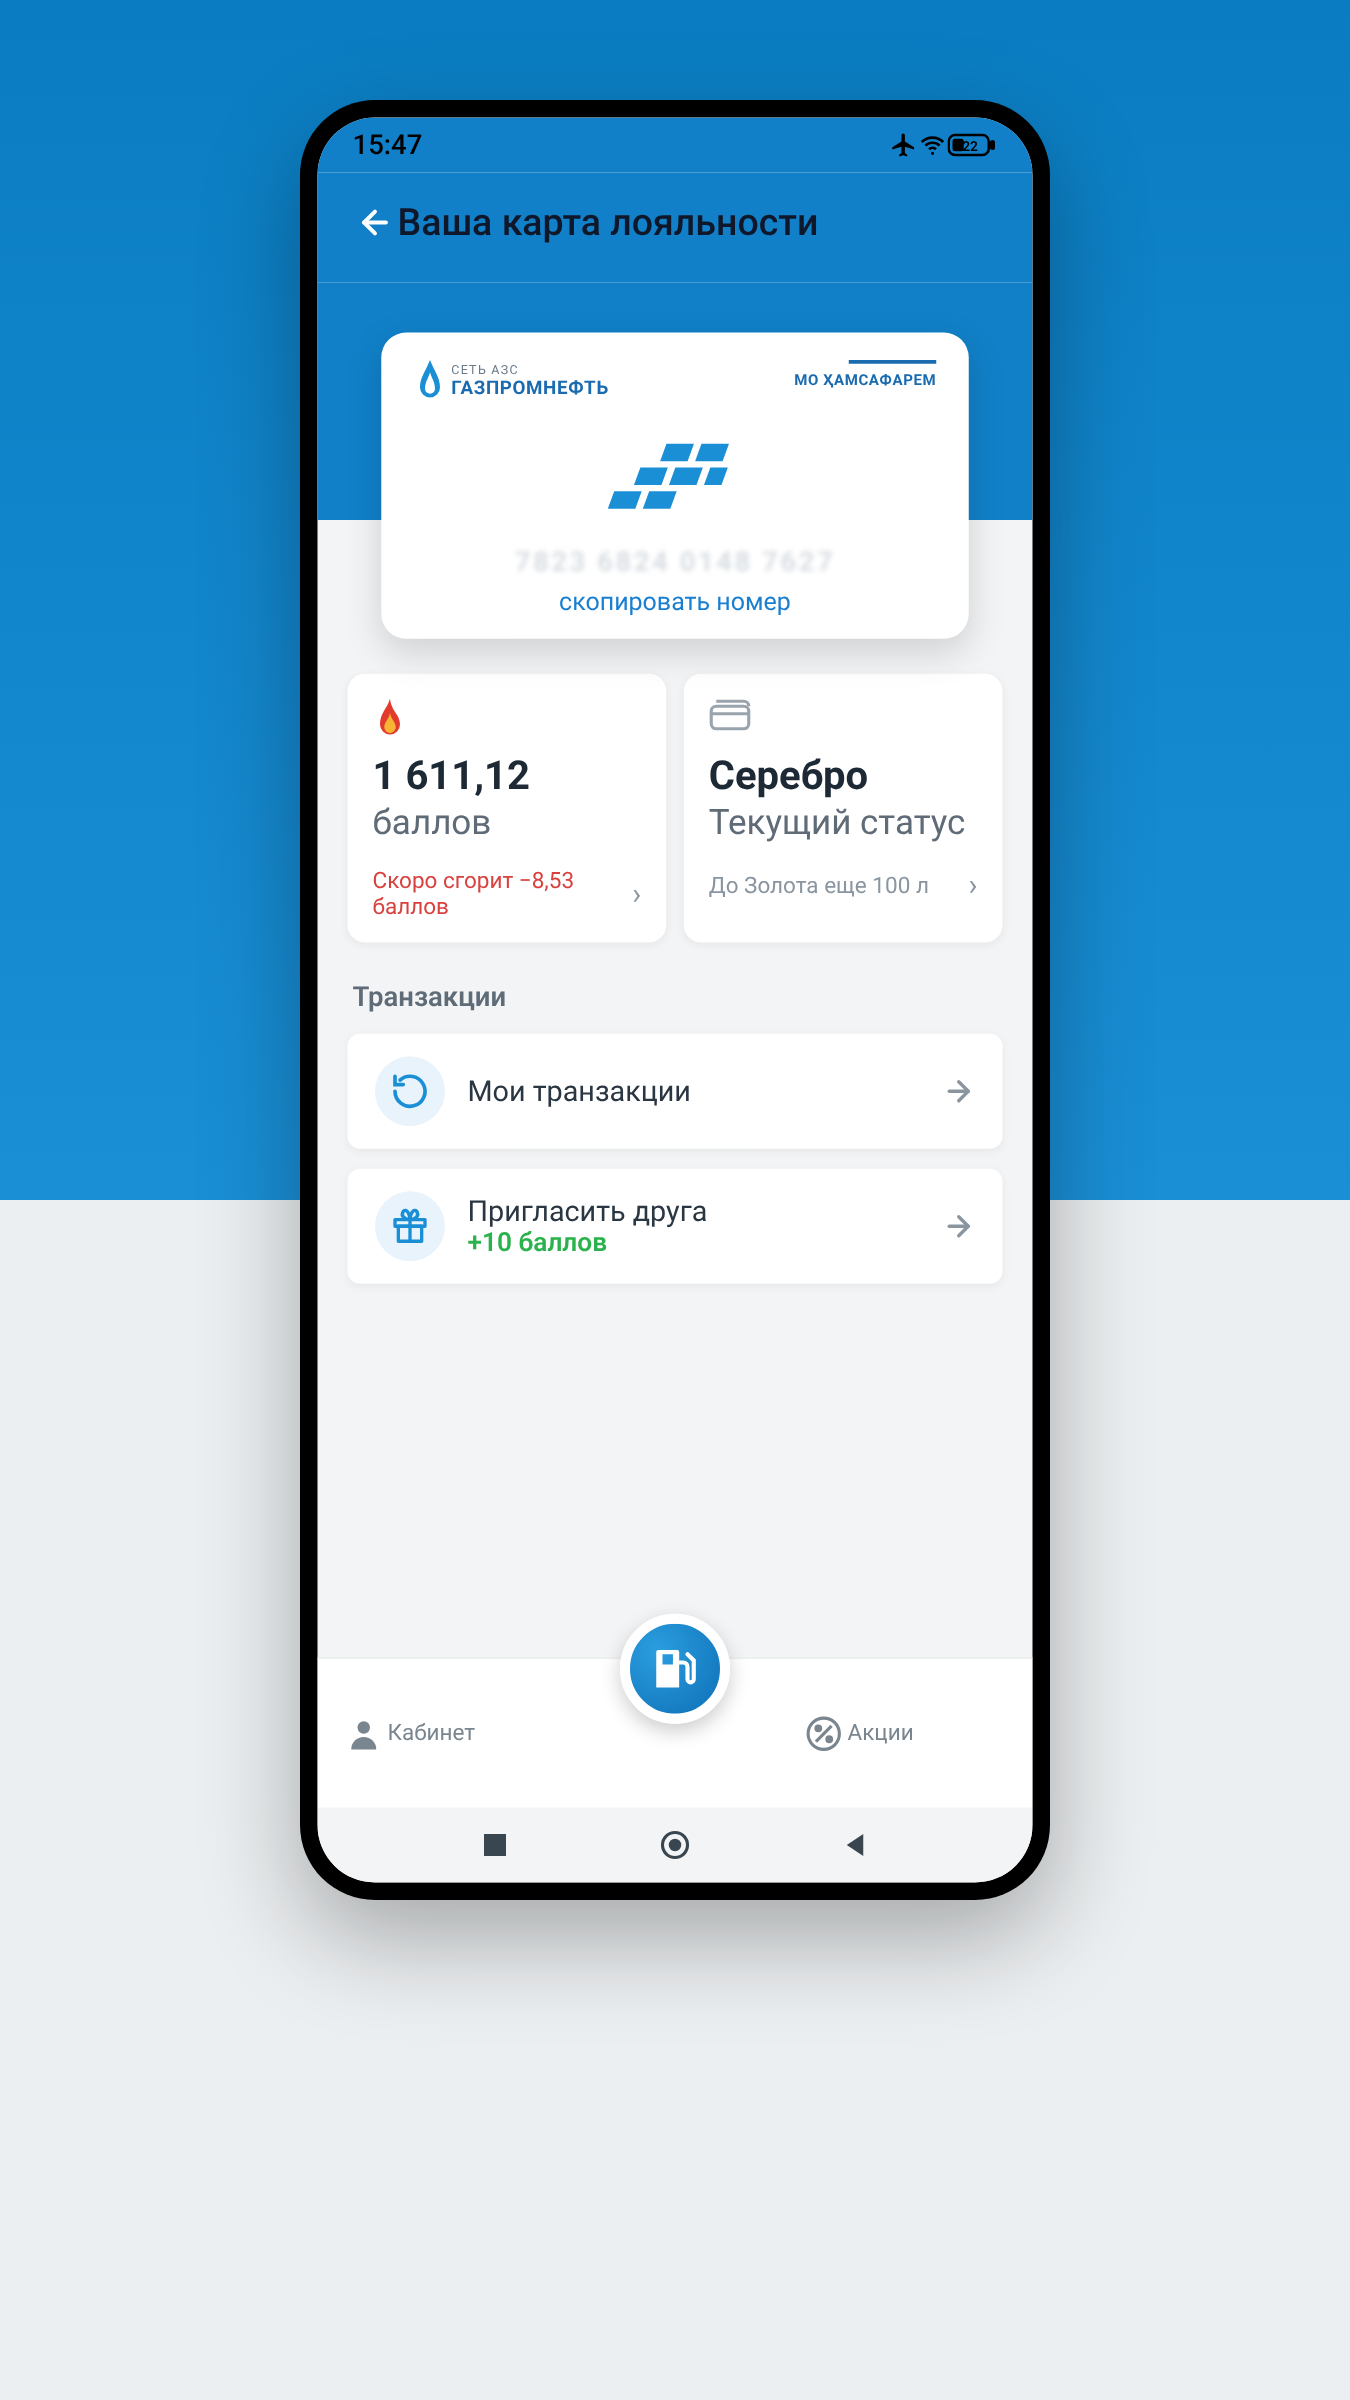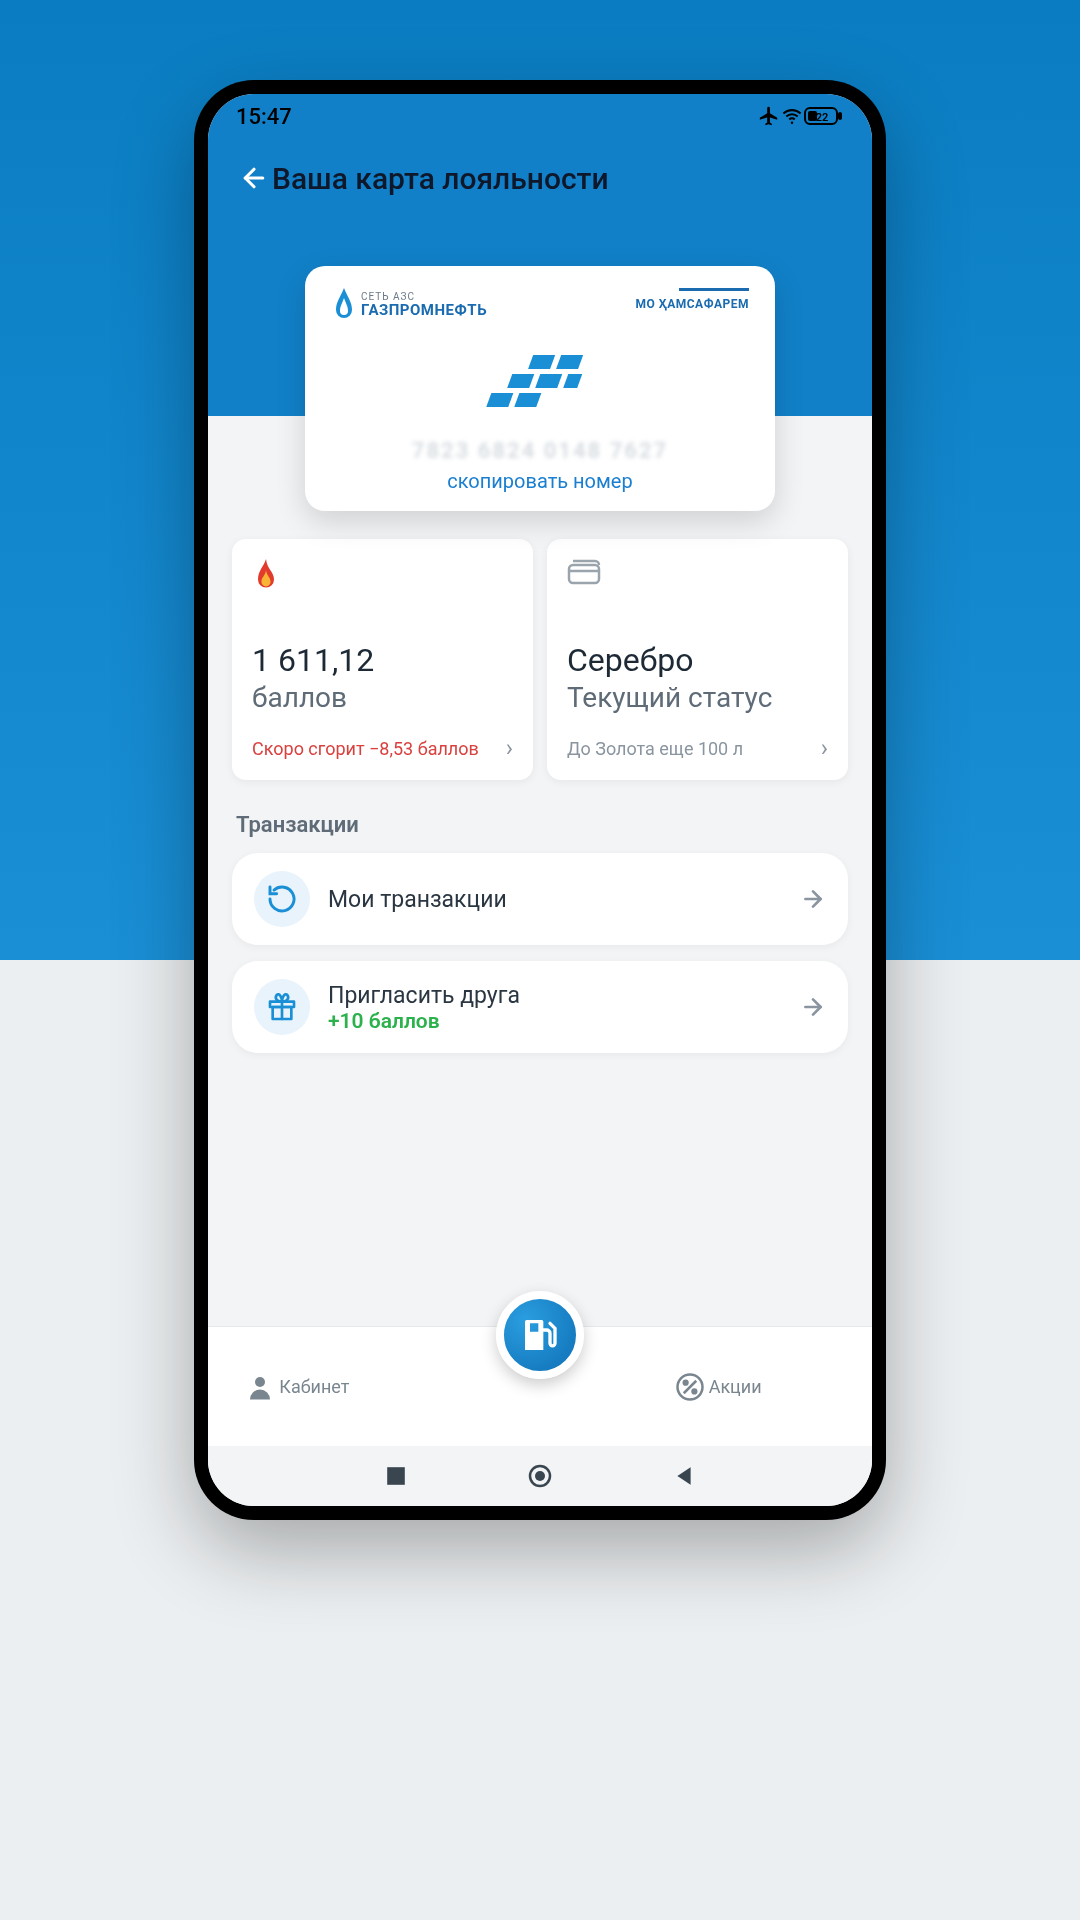--- a/index.html
+++ b/index.html
@@ -8,21 +8,21 @@
   width: 1080px; height: 1920px;
   background: linear-gradient(to bottom, #0a7dc2 0%, #1a8fd6 50%, #eceff1 50%, #eceff1 100%);
   display: flex; flex-direction: column; align-items: center;
 }
 .hero-title {
   color: #fff; font-size: 72px; font-weight: 700;
   text-align: center; margin-top: 95px; line-height: 1.15;
 }
 .phone {
   margin-top: 80px;
-  width: 692px; height: 1440px;
+  width: 600px; height: 1440px;
   background: #000; border-radius: 60px;
   padding: 14px;
   box-shadow: 0 30px 80px rgba(0,0,0,0.3);
   position: relative;
 }
 .phone-inner {
   width: 100%; height: 100%;
   background: #f2f4f6;
   border-radius: 46px;
   overflow: hidden;
@@ -80,32 +80,32 @@
 .card-copy { text-align:center; color:#1a7fd0; font-size: 20px; margin-top:6px; }
 
 .stat-row { display:flex; gap: 14px; margin-top: 28px; }
 .stat-card {
   flex:1; background:#fff; border-radius: 14px;
   padding: 20px 20px 18px 20px;
   box-shadow: 0 2px 8px rgba(0,0,0,0.06);
   display:flex; flex-direction:column; position:relative;
 }
 .stat-icon { height: 32px; margin-bottom: 10px; }
-.stat-value { font-size: 32px; font-weight:400; color:#1d2a36;margin-top:40px; }
+.stat-value { font-size: 32px; font-weight:700; color:#1d2a36; }
 .stat-label { font-size: 28px; color:#5f6b77; margin-top:2px; }
 .stat-footer { display:flex; align-items:center; justify-content:space-between; margin-top: 20px; }
 .stat-footer .txt { font-size: 18px; }
 .stat-footer .txt.red { color:#d8413e; }
 .stat-footer .txt.grey { color:#8a95a0; }
 .chev { color:#8a95a0; font-size: 24px; }
 
 .section-title { font-size: 22px; font-weight:600; color:#5f6b77; margin: 32px 0 16px 4px; }
 
 .list-row {
-  background:#fff; border-radius: 26px;
+  background:#fff; border-radius: 10px;
   display:flex; align-items:center; gap: 18px;
   padding: 18px 22px; margin-bottom: 16px;
   box-shadow: 0 2px 8px rgba(0,0,0,0.05);
 }
 .list-icon {
   width: 56px; height: 56px; border-radius: 50%;
   background:#e8f3fb; display:flex; align-items:center; justify-content:center;
   flex-shrink:0;
 }
 .list-text { flex:1; }

